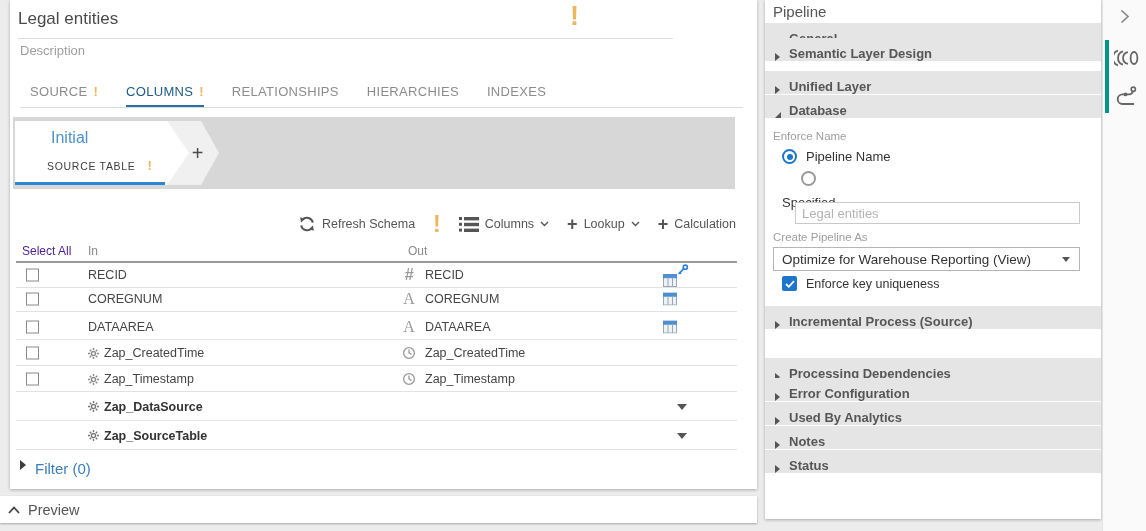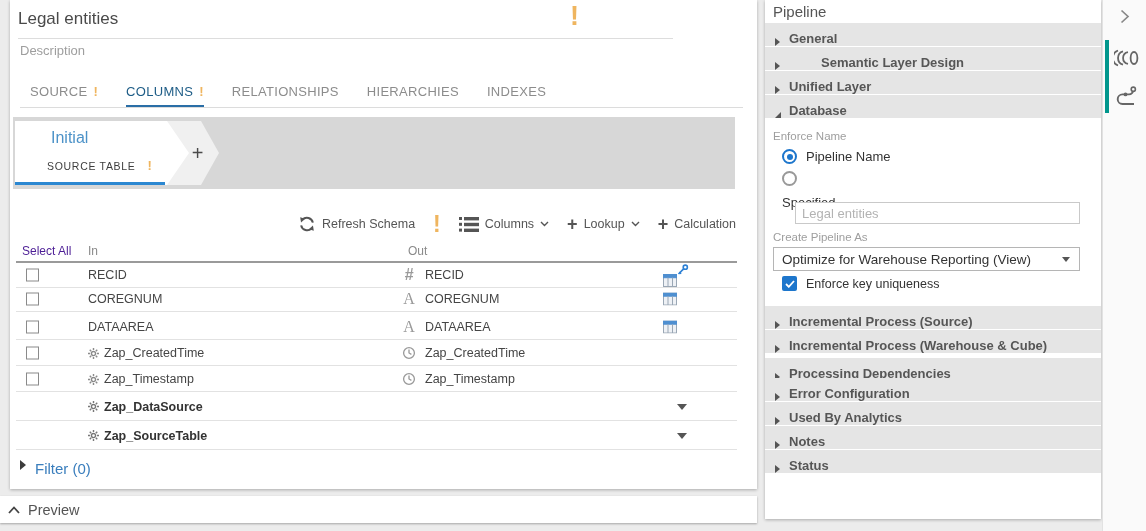--- a/index.html
+++ b/index.html
@@ -72,21 +72,21 @@
   
   .panel-right { position:absolute; left:765px; top:0; width:336px; height:519px; background:#fff;
     box-shadow:0 1px 3px rgba(0,0,0,.28); }
   .pp-title { position:absolute; left:8px; top:3px; font-size:15px; color:#555; }
   .acc { position:absolute; left:0; width:100%; height:23px; background:#e5e5e5;
     display:flex; align-items:flex-end; padding-left:10px; cursor:pointer; }
   .acc-caret { width:0; height:0; border-top:4px solid transparent; border-bottom:4px solid transparent; border-left:5px solid #555; margin-right:9px; }
   .acc-caret-open { width:0; height:0; border-left:6px solid transparent; border-bottom:6px solid #555; margin-right:8px; }
   .acc-label { font-size:13px; font-weight:700; color:#565656; }
   .pp-label { position:absolute; left:8px; font-size:11.5px; color:#9e9e9e; }
-  .radio-row { position:absolute; left:17px; display:flex; align-items:flex-start; gap:9px; }
+  .radio-row { position:absolute; left:17px; display:flex; align-items:center; gap:9px; }
   .radio { width:15px; height:15px; border-radius:50%; border:2px solid #1d76cc; position:relative; background:#fff; }
   .radio .dot { position:absolute; inset:2.5px; border-radius:50%; background:#1d76cc; }
   .radio.off { border-color:#999; }
   .radio-label { font-size:13px; color:#333; }
   .pp-input { position:absolute; left:30px; top:202px; width:285px; height:22px; border:1px solid #c9c9c9;
     font-family:"Liberation Sans",sans-serif; font-size:13px; color:#444; padding:0 6px; outline:none; }
   .pp-input::placeholder { color:#b3b3b3; }
   .pp-select { position:absolute; left:8px; top:247px; width:307px; height:24px; border:1px solid #b5b5b5;
     background:#fff; display:flex; align-items:center; padding:0 24px 0 8px; font-size:13.5px; color:#333; cursor:pointer; }
   .sel-arrow { position:absolute; right:9px; top:9px; width:0; height:0;
@@ -354,21 +354,21 @@
   <span class="preview-label">Preview</span>
 </div>
 
 <div class="panel-right">
   <div class="pp-title">Pipeline</div>
 
   <div class="acc" style="top:23px;">
     <span class="acc-caret"></span>
     <span class="acc-label">General</span>
   </div>
-  <div class="acc" style="top:47px;gap:32px;">
+  <div class="acc" style="top:38px;">
     <span class="acc-caret"></span>
     <span class="acc-label">Semantic Layer Design</span>
   </div>
   <div class="acc" style="top:71px;">
     <span class="acc-caret"></span>
     <span class="acc-label">Unified Layer</span>
   </div>
   <div class="acc" style="top:95px;">
     <span class="acc-caret-open"></span>
     <span class="acc-label">Database</span>
@@ -396,24 +396,20 @@
       <svg width="10" height="8" viewBox="0 0 10 8">
           <polyline points="1,4 3.8,6.8 9,1" fill="none" stroke="#fff" stroke-width="1.8"></polyline>
         </svg>
     </span>
     <span class="chk-label">Enforce key uniqueness</span>
   </div>
 
   <div class="acc" style="top:306px;">
     <span class="acc-caret"></span>
     <span class="acc-label">Incremental Process (Source)</span>
-  </div>
-  <div class="acc" style="top:330px;">
-    <span class="acc-caret"></span>
-    <span class="acc-label">Incremental Process (Warehouse &amp; Cube)</span>
   </div>
   <div class="acc" style="top:358px;">
     <span class="acc-caret"></span>
     <span class="acc-label">Processing Dependencies</span>
   </div>
   <div class="acc" style="top:378px;">
     <span class="acc-caret"></span>
     <span class="acc-label">Error Configuration</span>
   </div>
   <div class="acc" style="top:402px;">

